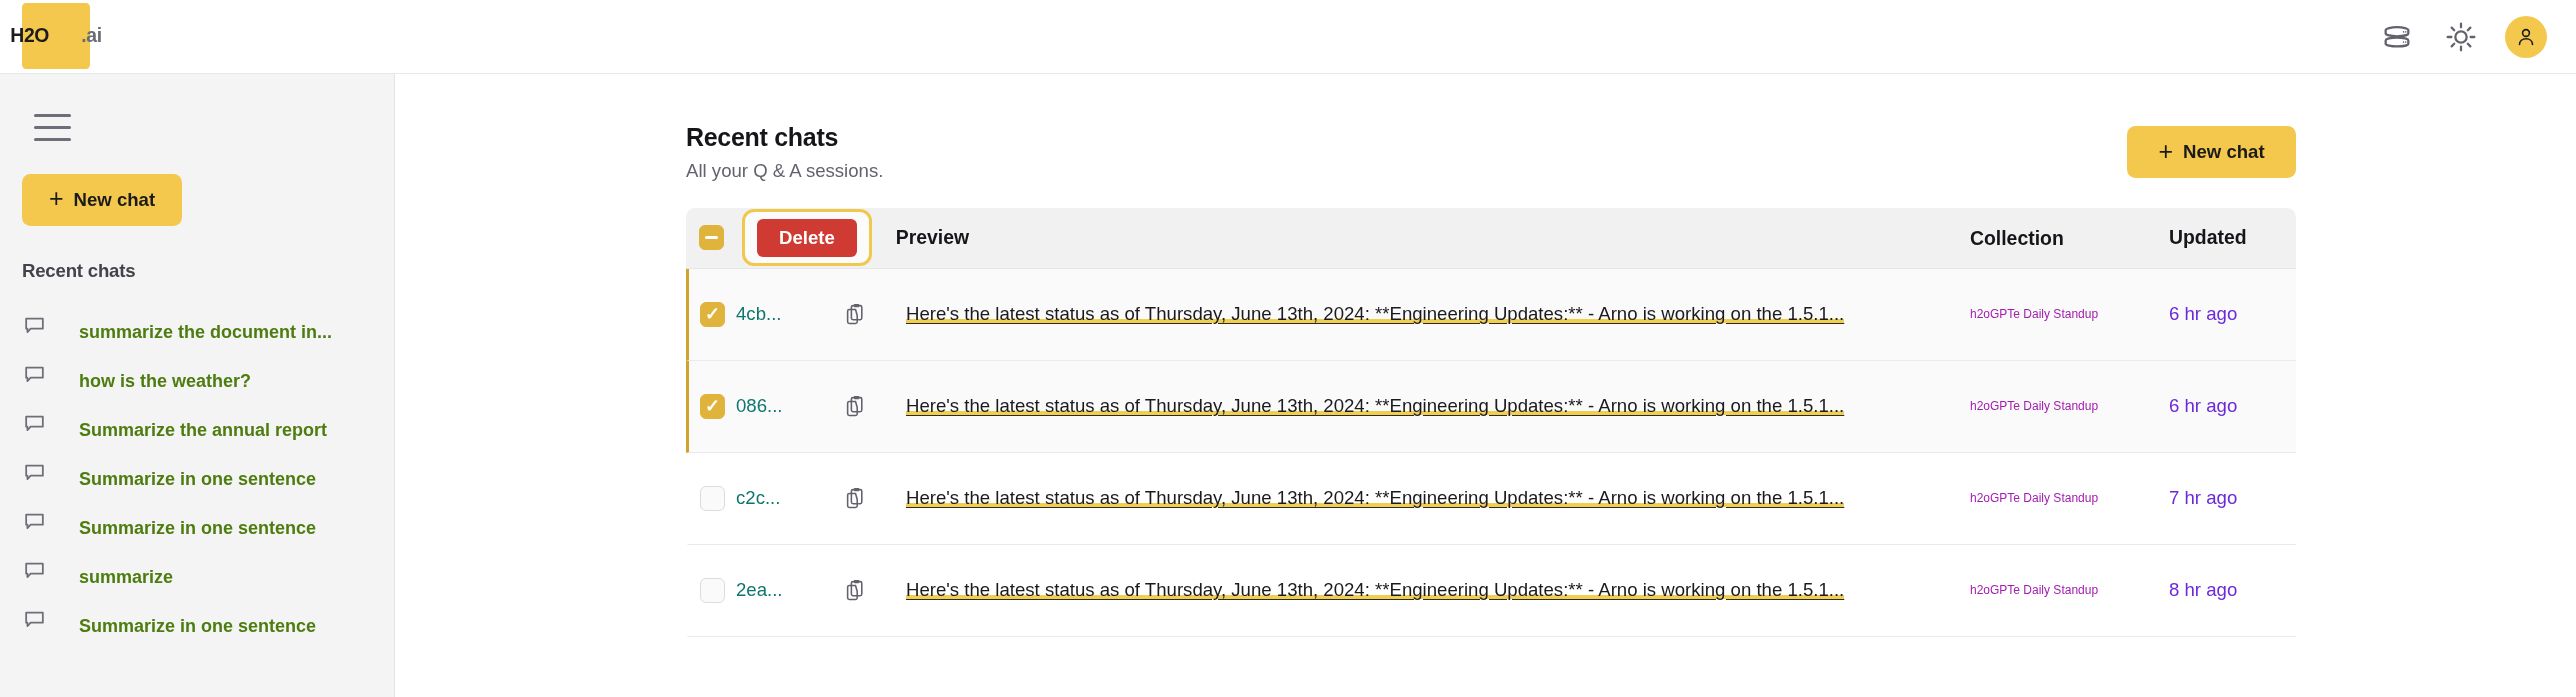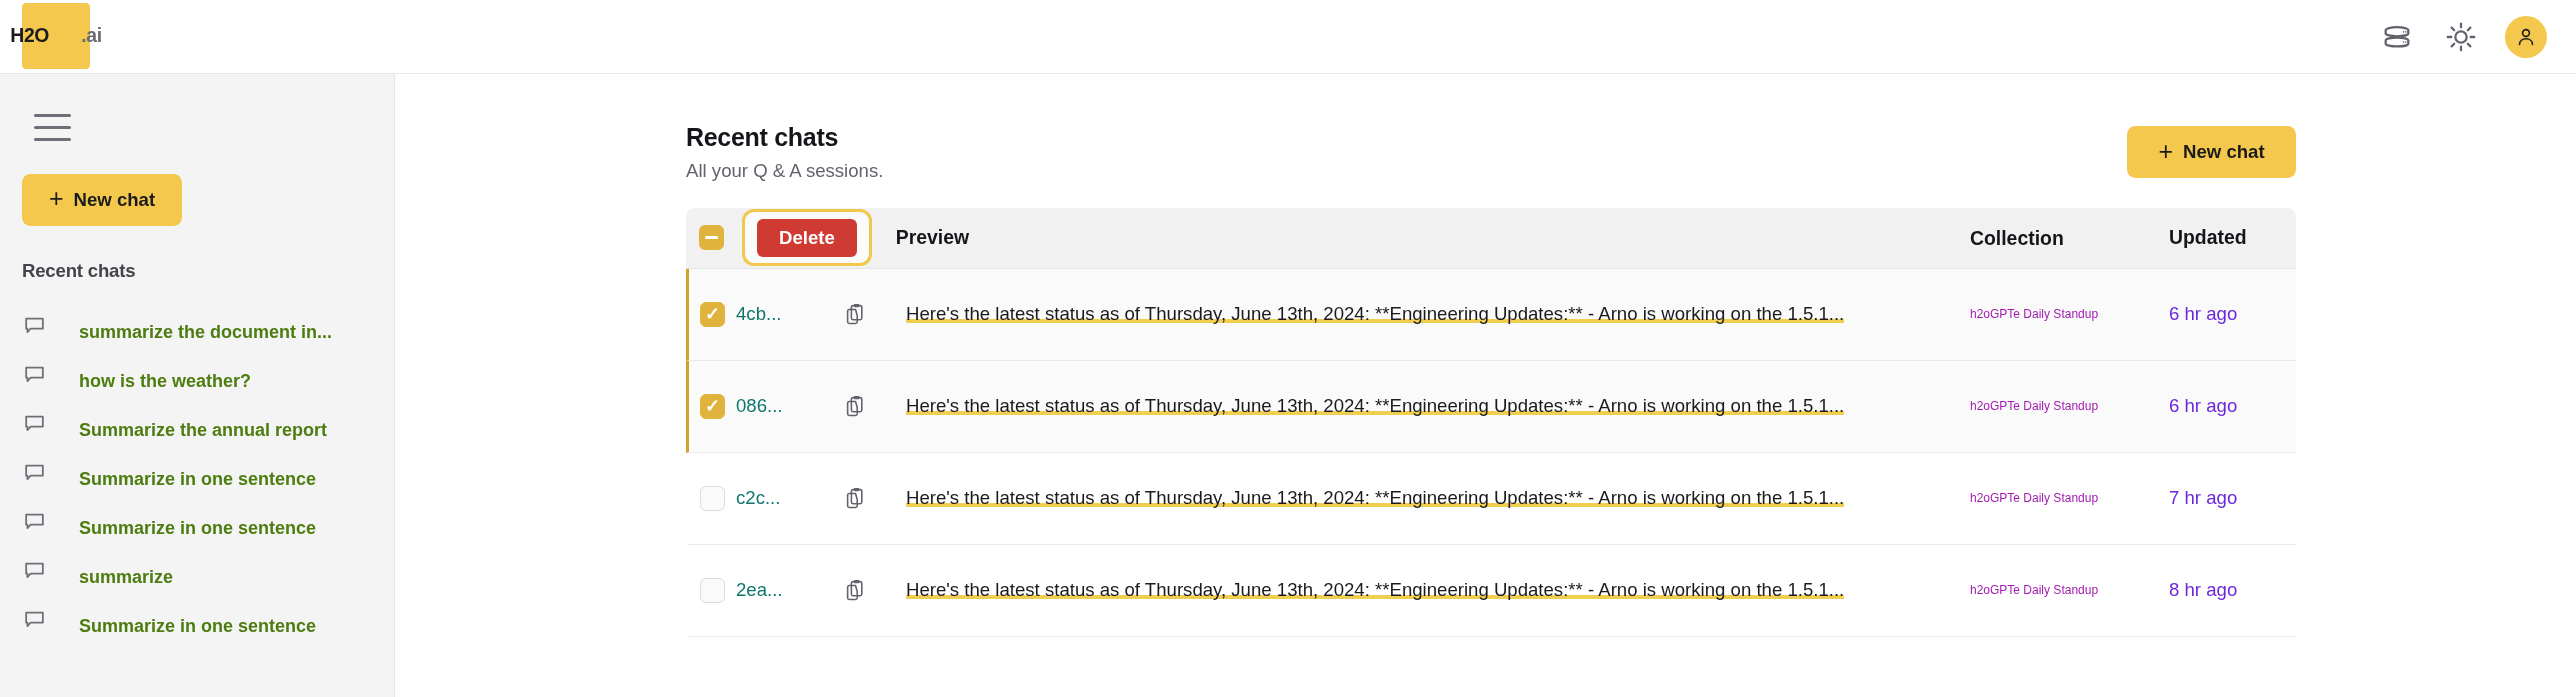--- a/index.html
+++ b/index.html
@@ -149,21 +149,21 @@
     display: flex; align-items: center; justify-content: center;
     cursor: pointer;
   }
   .cb.checked { background: #e0b33d; border-color: #e0b33d; }
   .cb.indet   { background: #e0b33d; border-color: #e0b33d; }
   .cb .mark { color: #fff; font-size: 18px; font-weight: bold; line-height: 1; }
   .cb .dash { width: 12.7px; height: 3.4px; background: #fff; border-radius: 1.7px; }
 
   .preview-link {
     font-size: 18.6px; color: #1a1a1f; line-height: 1.5;
-    text-decoration-color: #2a2a30;
+    text-decoration: underline; text-decoration-color: #2a2a30;
     text-underline-offset: 2.5px;
     cursor: pointer;
     background-image: linear-gradient(#f0cf4f, #f0cf4f);
     background-repeat: repeat-x;
     background-size: 100% 4.2px;
     background-position: 0 calc(100% - 1.7px);
     display: inline;
     padding-bottom: 0.8px;
   }
 </style>

